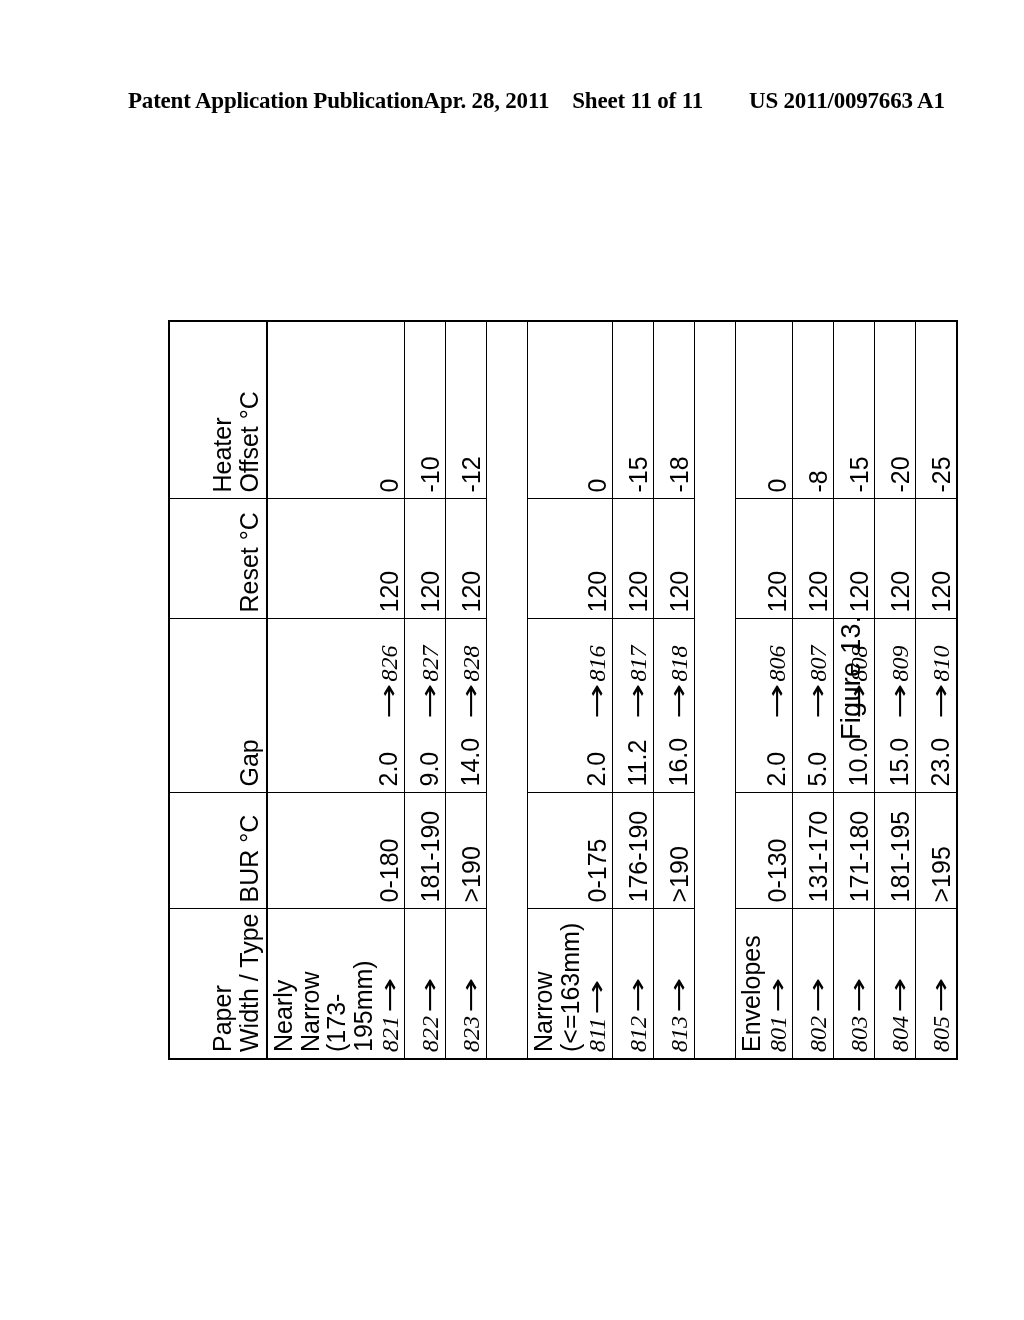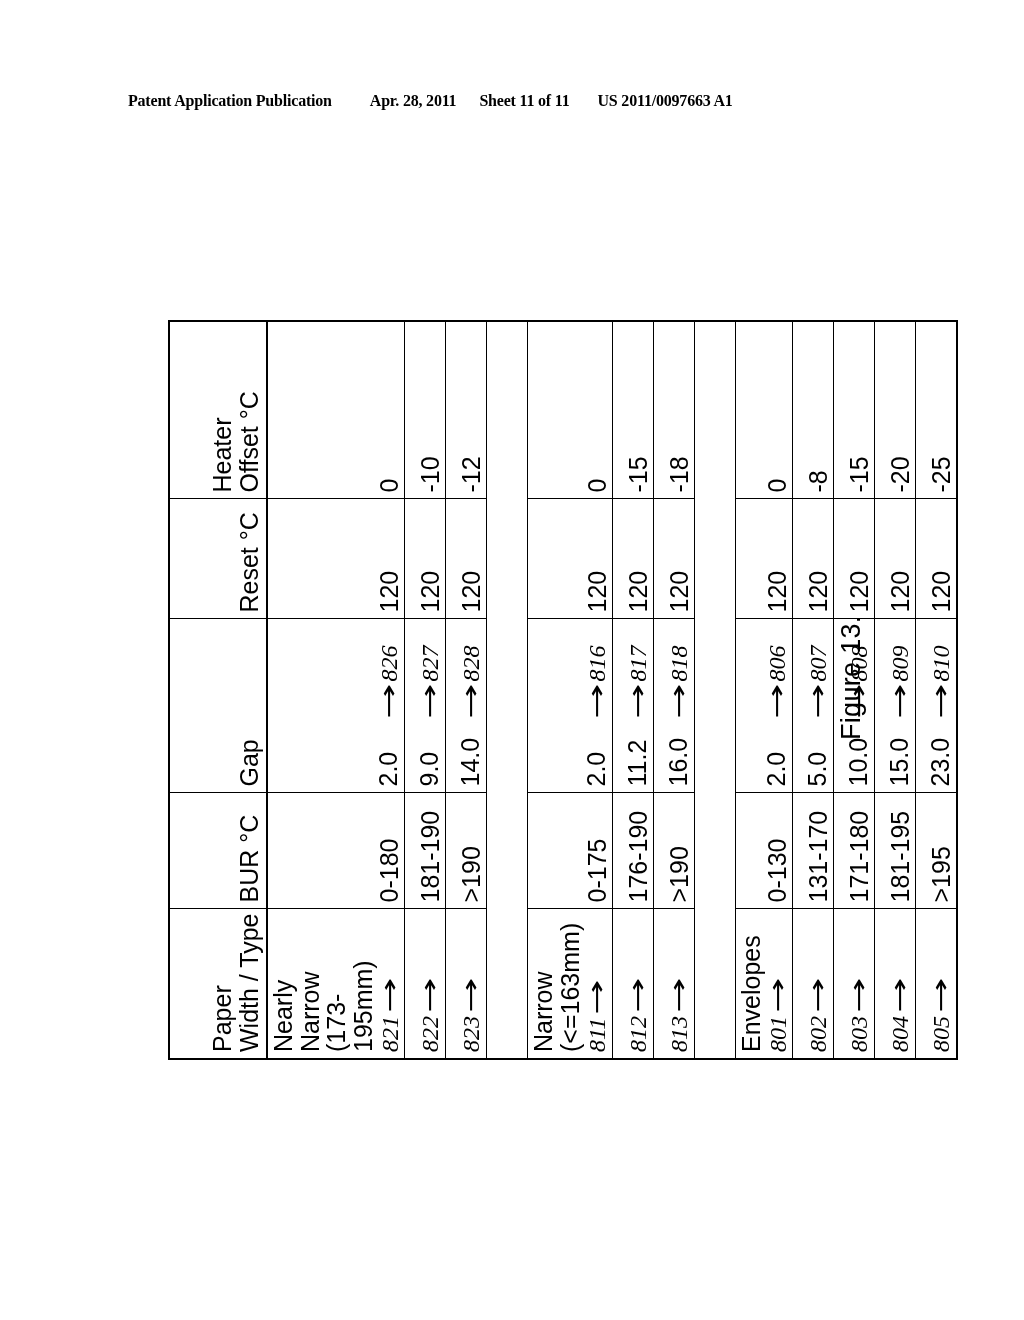--- a/index.html
+++ b/index.html
@@ -18,30 +18,30 @@
 
   
   #page-header {
     position: absolute;
     top: 88px;
     left: 128px;
     width: 768px;
     height: 26px;
     font-family: "Liberation Serif", serif;
     font-weight: bold;
-    font-size: 16px;
+    font-size: 23px;
     letter-spacing: -0.2px;
     white-space: nowrap;
     display: flex;
-    align-items: center;
+    align-items: flex-start;
   }
   #page-header .h-pub   { }
-  #page-header .h-date  { margin-left: 38px; }
+  #page-header .h-date  { }
   #page-header .h-sheet { margin-left: 23px; }
-  #page-header .h-num   { margin-left: 28px; }
+  #page-header .h-num   { margin-left: 46px; }
 
   
   
   #figure-area {
     position: absolute;
     left: 0;
     top: 0;
     width: 1024px;
     height: 1320px;
   }

